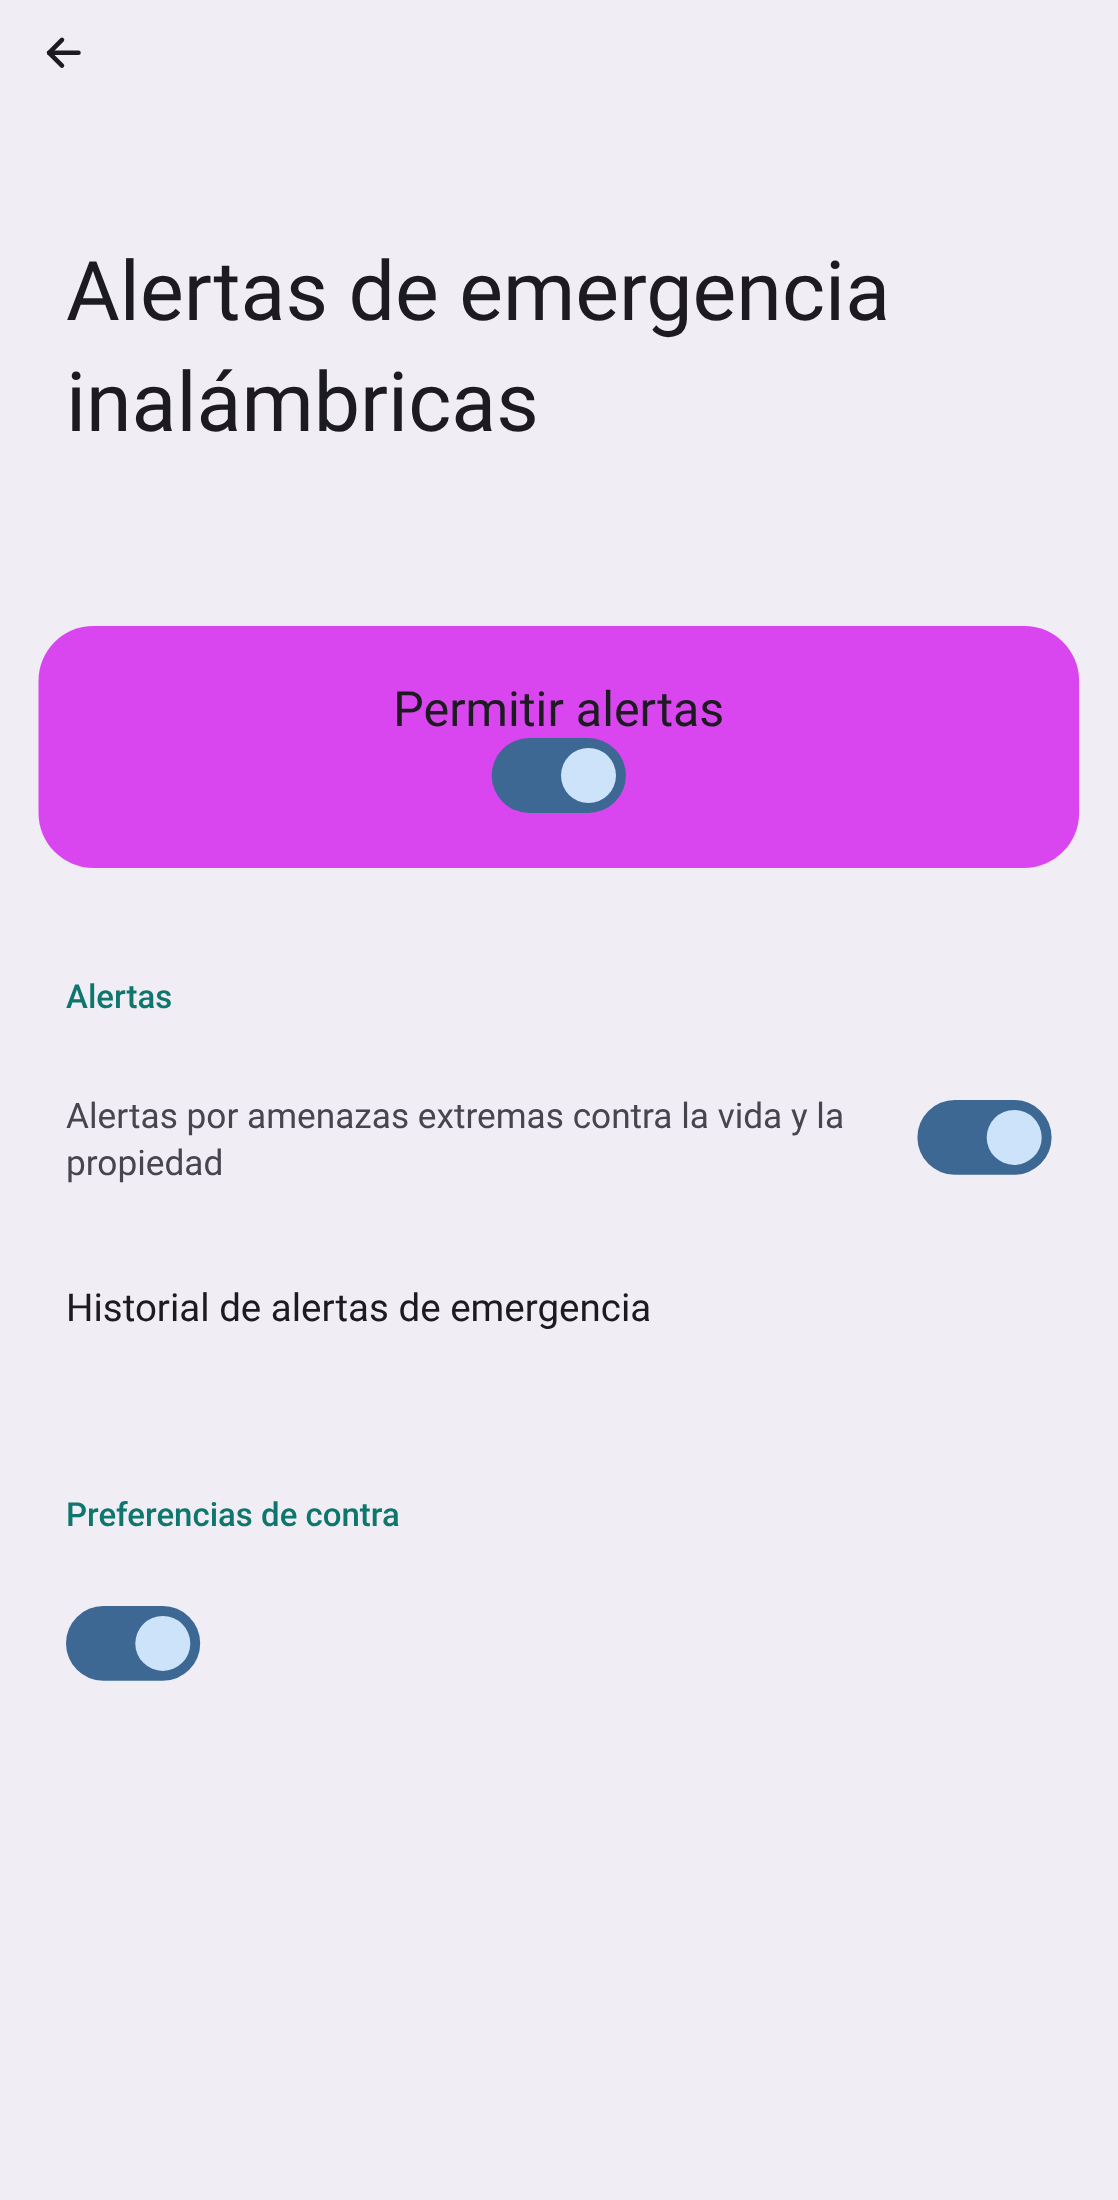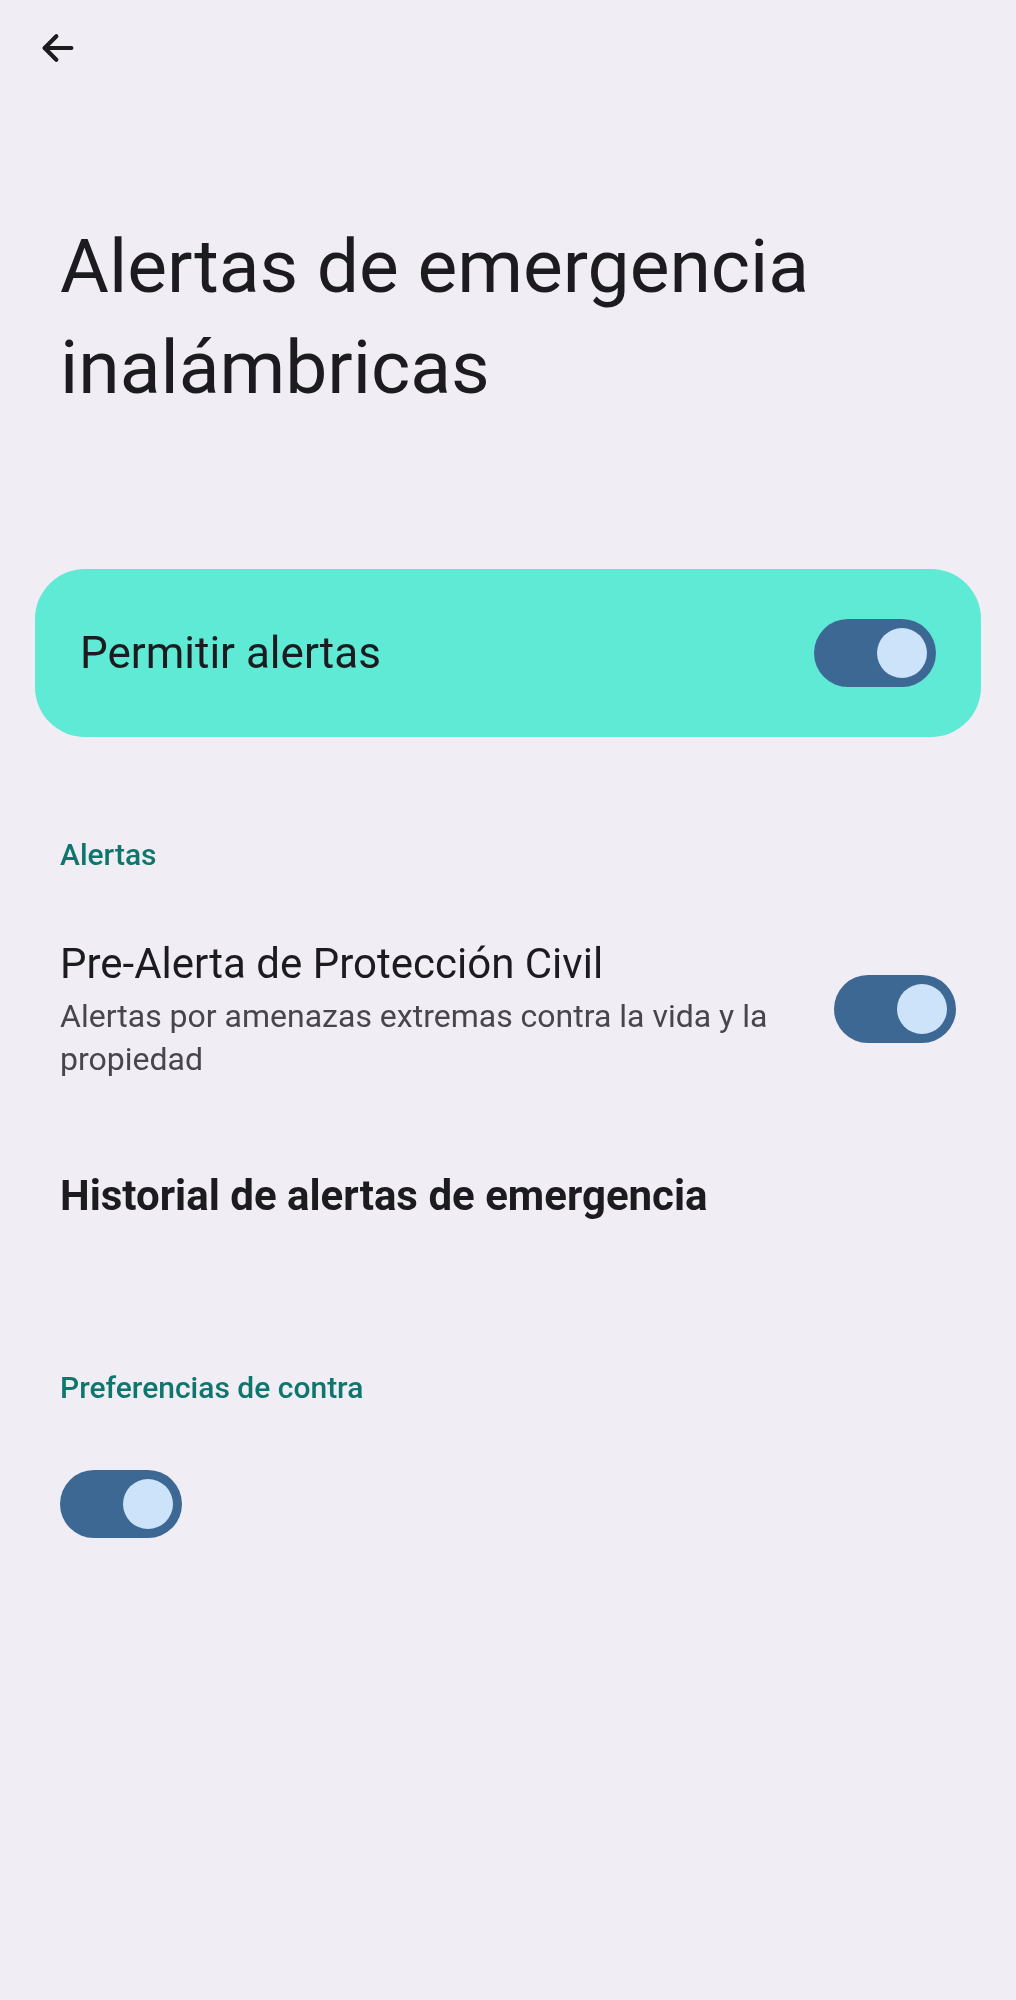--- a/index.html
+++ b/index.html
@@ -32,27 +32,27 @@
     
     .page-title {
       font-size: 75px;
       font-weight: 400;
       color: #1c1b1f;
       padding: 120px 46px 150px 60px;
       line-height: 1.35;
     }
     
     .allow-alerts-card {
-      background-color: #5eead4;
+      background-color: #d946ef;
       border-radius: 50px;
       margin: 0 35px;
       padding: 50px 45px;
       display: flex;
       align-items: center;
-      justify-content: space-between;
+      flex-direction: column;
     }
     
     .allow-alerts-label {
       font-size: 44px;
       font-weight: 400;
       color: #1c1b1f;
     }
     
     .toggle {
       position: relative;
@@ -105,22 +105,22 @@
       color: #49454f;
       margin-top: 4px;
       line-height: 1.35;
     }
     
     .history-row {
       padding: 50px 60px;
     }
     
     .history-title {
-      font-size: 42px;
-      font-weight: 700;
+      font-size: 35px;
+      font-weight: 400;
       color: #1c1b1f;
     }
   </style>
 </head>
 <body>
 
 <div class="header">
   <button class="back-button">
     <svg width="40" height="40" viewBox="0 0 24 24" fill="none" stroke="#1c1b1f" stroke-width="2.5" stroke-linecap="round" stroke-linejoin="round">
       <line x1="20" y1="12" x2="4" y2="12"></line>
@@ -135,21 +135,20 @@
   <span class="allow-alerts-label">Permitir alertas</span>
   <div class="toggle">
     <div class="toggle-knob"></div>
   </div>
 </div>
 
 <div class="section-header">Alertas</div>
 
 <div class="setting-row">
   <div class="setting-text">
-    <div class="setting-title">Pre-Alerta de Protección Civil</div>
     <div class="setting-description">Alertas por amenazas extremas contra la vida y la propiedad</div>
   </div>
   <div class="toggle">
     <div class="toggle-knob"></div>
   </div>
 </div>
 
 <div class="history-row">
   <div class="history-title">Historial de alertas de emergencia</div>
 </div>

